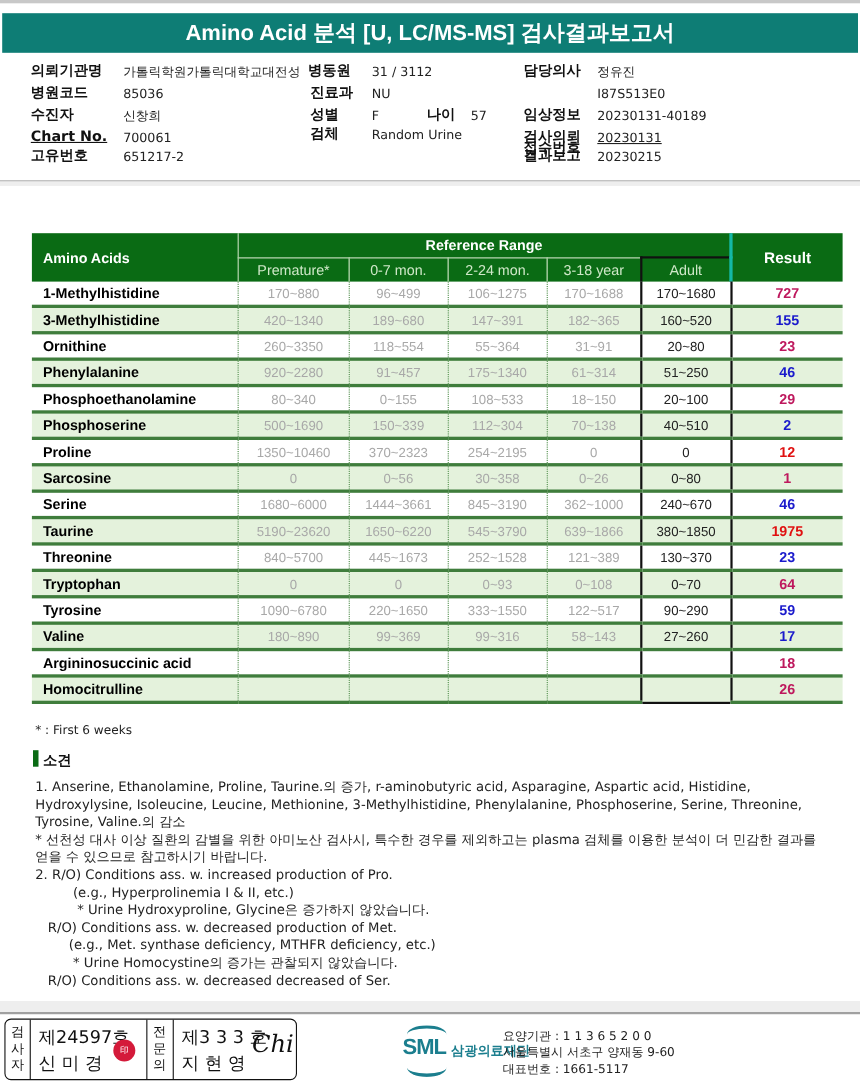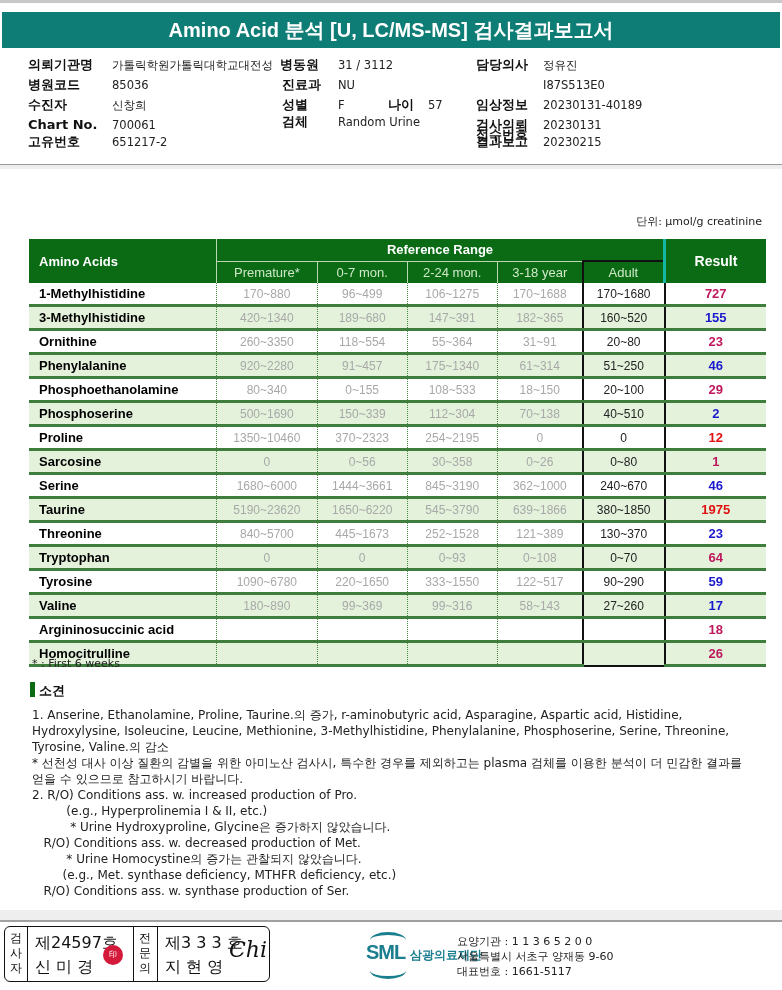--- a/index.html
+++ b/index.html
@@ -5,21 +5,21 @@
   html, body { margin:0; padding:0; }
   body { width:782px; height:990px; background:#ffffff; position:relative; overflow:hidden; font-family:"DejaVu Sans", sans-serif; color:#111; }
   .topline { position:absolute; left:0; top:0; width:782px; height:3px; background:#c8c8c8; }
   .title-bar { position:absolute; left:2px; top:12px; width:778px; height:36px; background:#0e7d75; color:#fff; text-align:center; font-family:"Liberation Sans", sans-serif; font-weight:bold; font-size:20px; line-height:36px; }
   .info { position:absolute; font-size:12px; line-height:20px; }
   .info .lbl { position:absolute; font-weight:bold; font-size:13px; white-space:nowrap; }
   .info .val { position:absolute; font-family:"DejaVu Sans", sans-serif; font-size:11.5px; color:#222; white-space:nowrap; }
   .sep { position:absolute; left:0; top:164px; width:782px; height:1px; background:#9a9a9a; }
   .sep2 { position:absolute; left:0; top:165px; width:782px; height:4px; background:#eeeeee; }
   .unit { position:absolute; right:20px; top:214px; font-size:11px; color:#222; }
-  table.aa { position:absolute; left:29px; top:239px; width:737px; border-collapse:collapse; font-family:"Liberation Sans", sans-serif; }
+  table.aa { position:absolute; left:29px; top:212px; width:737px; border-collapse:collapse; font-family:"Liberation Sans", sans-serif; }
   table.aa th { background:#0a6b14; color:#fff; font-weight:bold; font-size:13px; }
   table.aa th.sub { font-weight:normal; color:#cfe8c8; font-size:13px; height:19px; border-left:1px solid #b9d8b1; }
   table.aa th.ref { height:19px; border-bottom:1px solid #b9d8b1; border-left:1px solid #b9d8b1; }
   table.aa th.aa-h { text-align:left; padding-left:10px; width:176px; }
   table.aa th.res { width:98px; font-size:14px; border-left:3px solid #14b8a6; }
   table.aa td { height:21px; border-bottom:3px solid #3f7d3c; font-size:12px; text-align:center; color:#a8a8a8; border-left:1px dotted #4a8a45; padding:0; }
   table.aa tr.alt td { background:#e4f2dc; }
   table.aa td.name { text-align:left; padding-left:10px; color:#000; font-weight:bold; font-size:13px; border-left:none; }
   table.aa td.adult { color:#222; border-left:2px solid #111; border-right:2px solid #111; }
   table.aa th.adult { border-left:2px solid #111; border-right:2px solid #111; border-top:2px solid #111; }
@@ -52,21 +52,21 @@
 <div class="topline"></div>
 <div class="title-bar">Amino Acid 분석 [U, LC/MS-MS] 검사결과보고서</div>
 
 <div class="info" style="left:0;top:0;">
   <span class="lbl" style="left:28px;top:55px;">의뢰기관명</span>
   <span class="val" style="left:112px;top:55px;">가톨릭학원가톨릭대학교대전성</span>
   <span class="lbl" style="left:28px;top:75px;">병원코드</span>
   <span class="val" style="left:112px;top:75px;">85036</span>
   <span class="lbl" style="left:28px;top:95px;">수진자</span>
   <span class="val" style="left:112px;top:95px;">신창희</span>
-  <span class="lbl" style="left:28px;top:115px;">Chart No.</span>
+  <span class="lbl" style="left:28px;top:115px;text-decoration:underline;">Chart No.</span>
   <span class="val" style="left:112px;top:115px;">700061</span>
   <span class="lbl" style="left:28px;top:132px;">고유번호</span>
   <span class="val" style="left:112px;top:132px;">651217-2</span>
 
   <span class="lbl" style="left:280px;top:55px;">병동원</span>
   <span class="val" style="left:338px;top:55px;">31 / 3112</span>
   <span class="lbl" style="left:282px;top:75px;">진료과</span>
   <span class="val" style="left:338px;top:75px;">NU</span>
   <span class="lbl" style="left:282px;top:95px;">성별</span>
   <span class="val" style="left:338px;top:95px;">F</span>
@@ -76,21 +76,21 @@
   <span class="lbl" style="left:388px;top:95px;">나이</span>
   <span class="val" style="left:428px;top:95px;">57</span>
 
   <span class="lbl" style="left:476px;top:55px;">담당의사</span>
   <span class="val" style="left:543px;top:55px;">정유진</span>
   <span class="lbl" style="left:476px;top:75px;margin-top:20px;">임상정보</span>
   <span class="val" style="left:543px;top:75px;">I87S513E0</span>
   <span class="lbl" style="left:476px;top:95px;margin-top:30px;">접수번호</span>
   <span class="val" style="left:543px;top:95px;">20230131-40189</span>
   <span class="lbl" style="left:476px;top:115px;">검사의뢰</span>
-  <span class="val" style="left:543px;top:115px;">20230131</span>
+  <span class="val" style="left:543px;top:115px;text-decoration:underline;">20230131</span>
   <span class="lbl" style="left:476px;top:132px;">결과보고</span>
   <span class="val" style="left:543px;top:132px;">20230215</span>
 </div>
 
 <div class="sep"></div>
 <div class="sep2"></div>
 
 <div class="unit">단위: μmol/g creatinine</div>
 
 <table class="aa">
@@ -264,23 +264,23 @@
 <div class="opinion" id="opinion">
     <div>1. Anserine, Ethanolamine, Proline, Taurine.의 증가, r-aminobutyric acid, Asparagine, Aspartic acid, Histidine,</div>
     <div>Hydroxylysine, Isoleucine, Leucine, Methionine, 3-Methylhistidine, Phenylalanine, Phosphoserine, Serine, Threonine,</div>
     <div>Tyrosine, Valine.의 감소</div>
     <div>* 선천성 대사 이상 질환의 감별을 위한 아미노산 검사시, 특수한 경우를 제외하고는 plasma 검체를 이용한 분석이 더 민감한 결과를</div>
     <div>얻을 수 있으므로 참고하시기 바랍니다.</div>
     <div>2. R/O) Conditions ass. w. increased production of Pro.</div>
     <div>         (e.g., Hyperprolinemia I &amp; II, etc.)</div>
     <div>          * Urine Hydroxyproline, Glycine은 증가하지 않았습니다.</div>
     <div>   R/O) Conditions ass. w. decreased production of Met.</div>
+    <div>        (e.g., Met. synthase deficiency, MTHFR deficiency, etc.)</div>
     <div>         * Urine Homocystine의 증가는 관찰되지 않았습니다.</div>
-    <div>        (e.g., Met. synthase deficiency, MTHFR deficiency, etc.)</div>
-    <div>   R/O) Conditions ass. w. synthase production of Ser.</div>
+    <div>   R/O) Conditions ass. w. decreased decreased of Ser.</div>
   </div>
 
 <div class="footer-sep"></div>
 
 <div class="sig">
   <div class="vlabel" style="left:2px;">검사자</div>
   <div class="vline" style="left:22px;"></div>
   <span class="t" style="left:30px;top:6px;">제24597호</span>
   <span class="t" style="left:30px;top:30px;">신 미 경</span>
   <div class="stamp">印</div>

